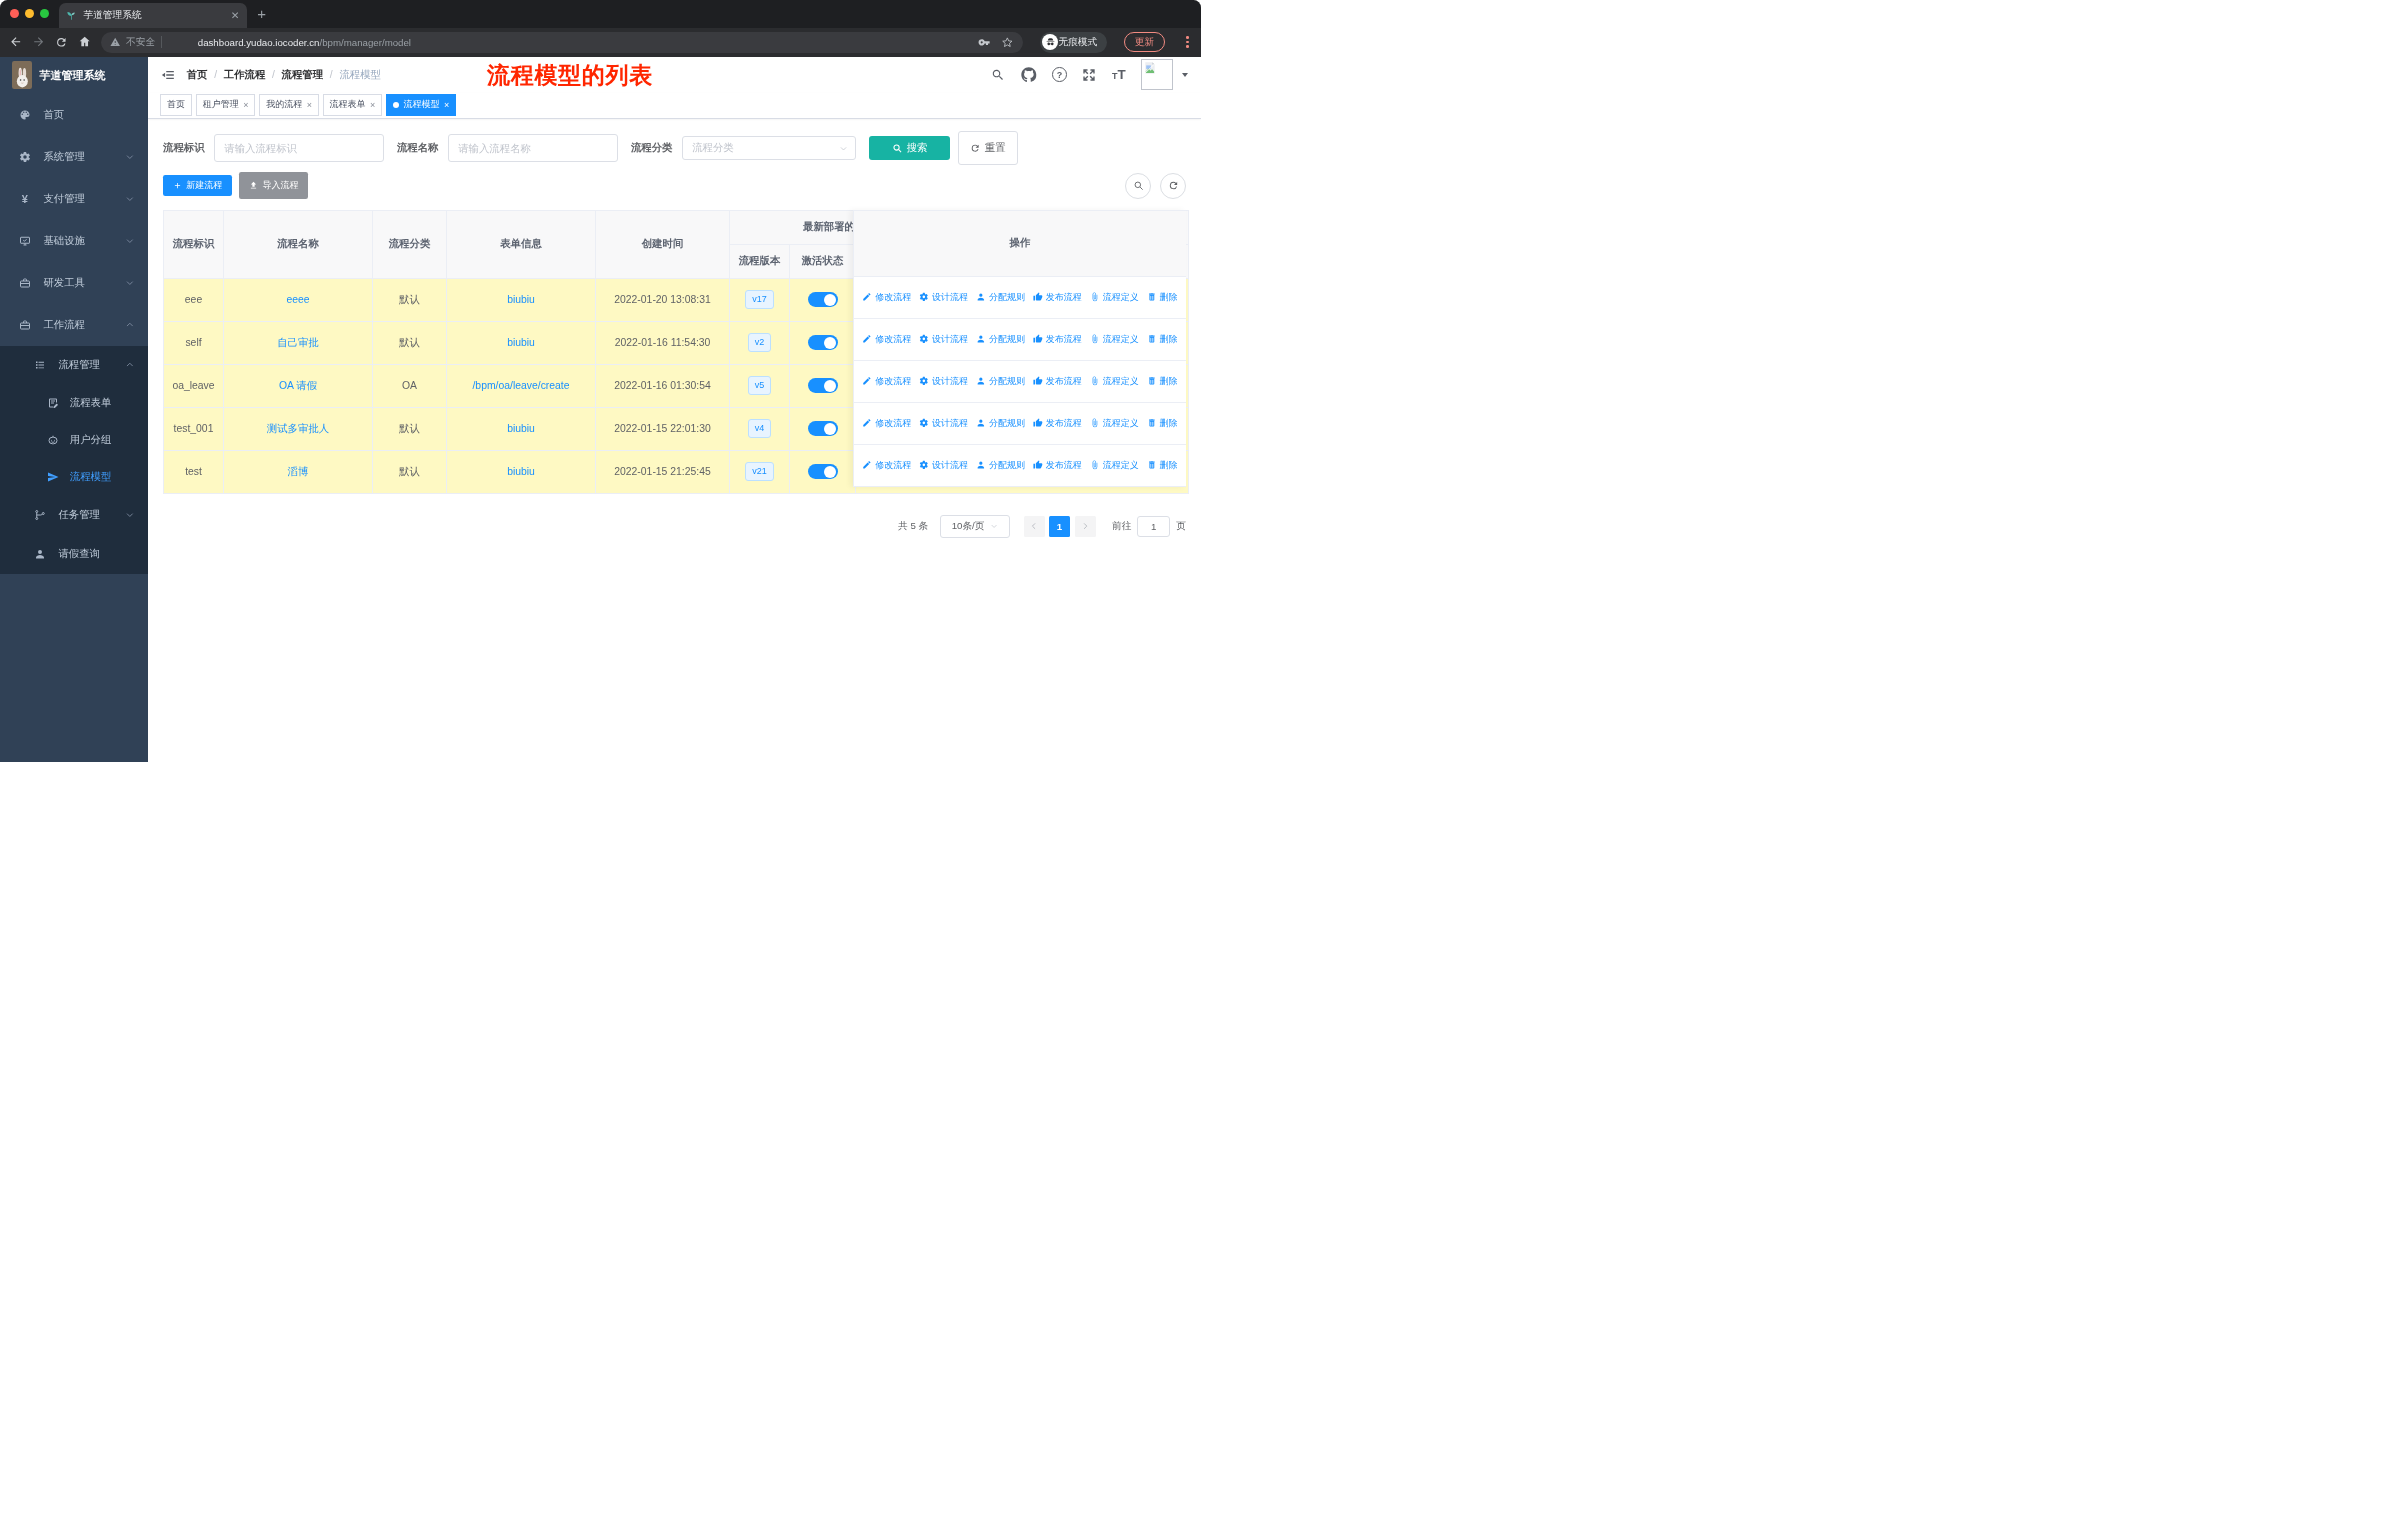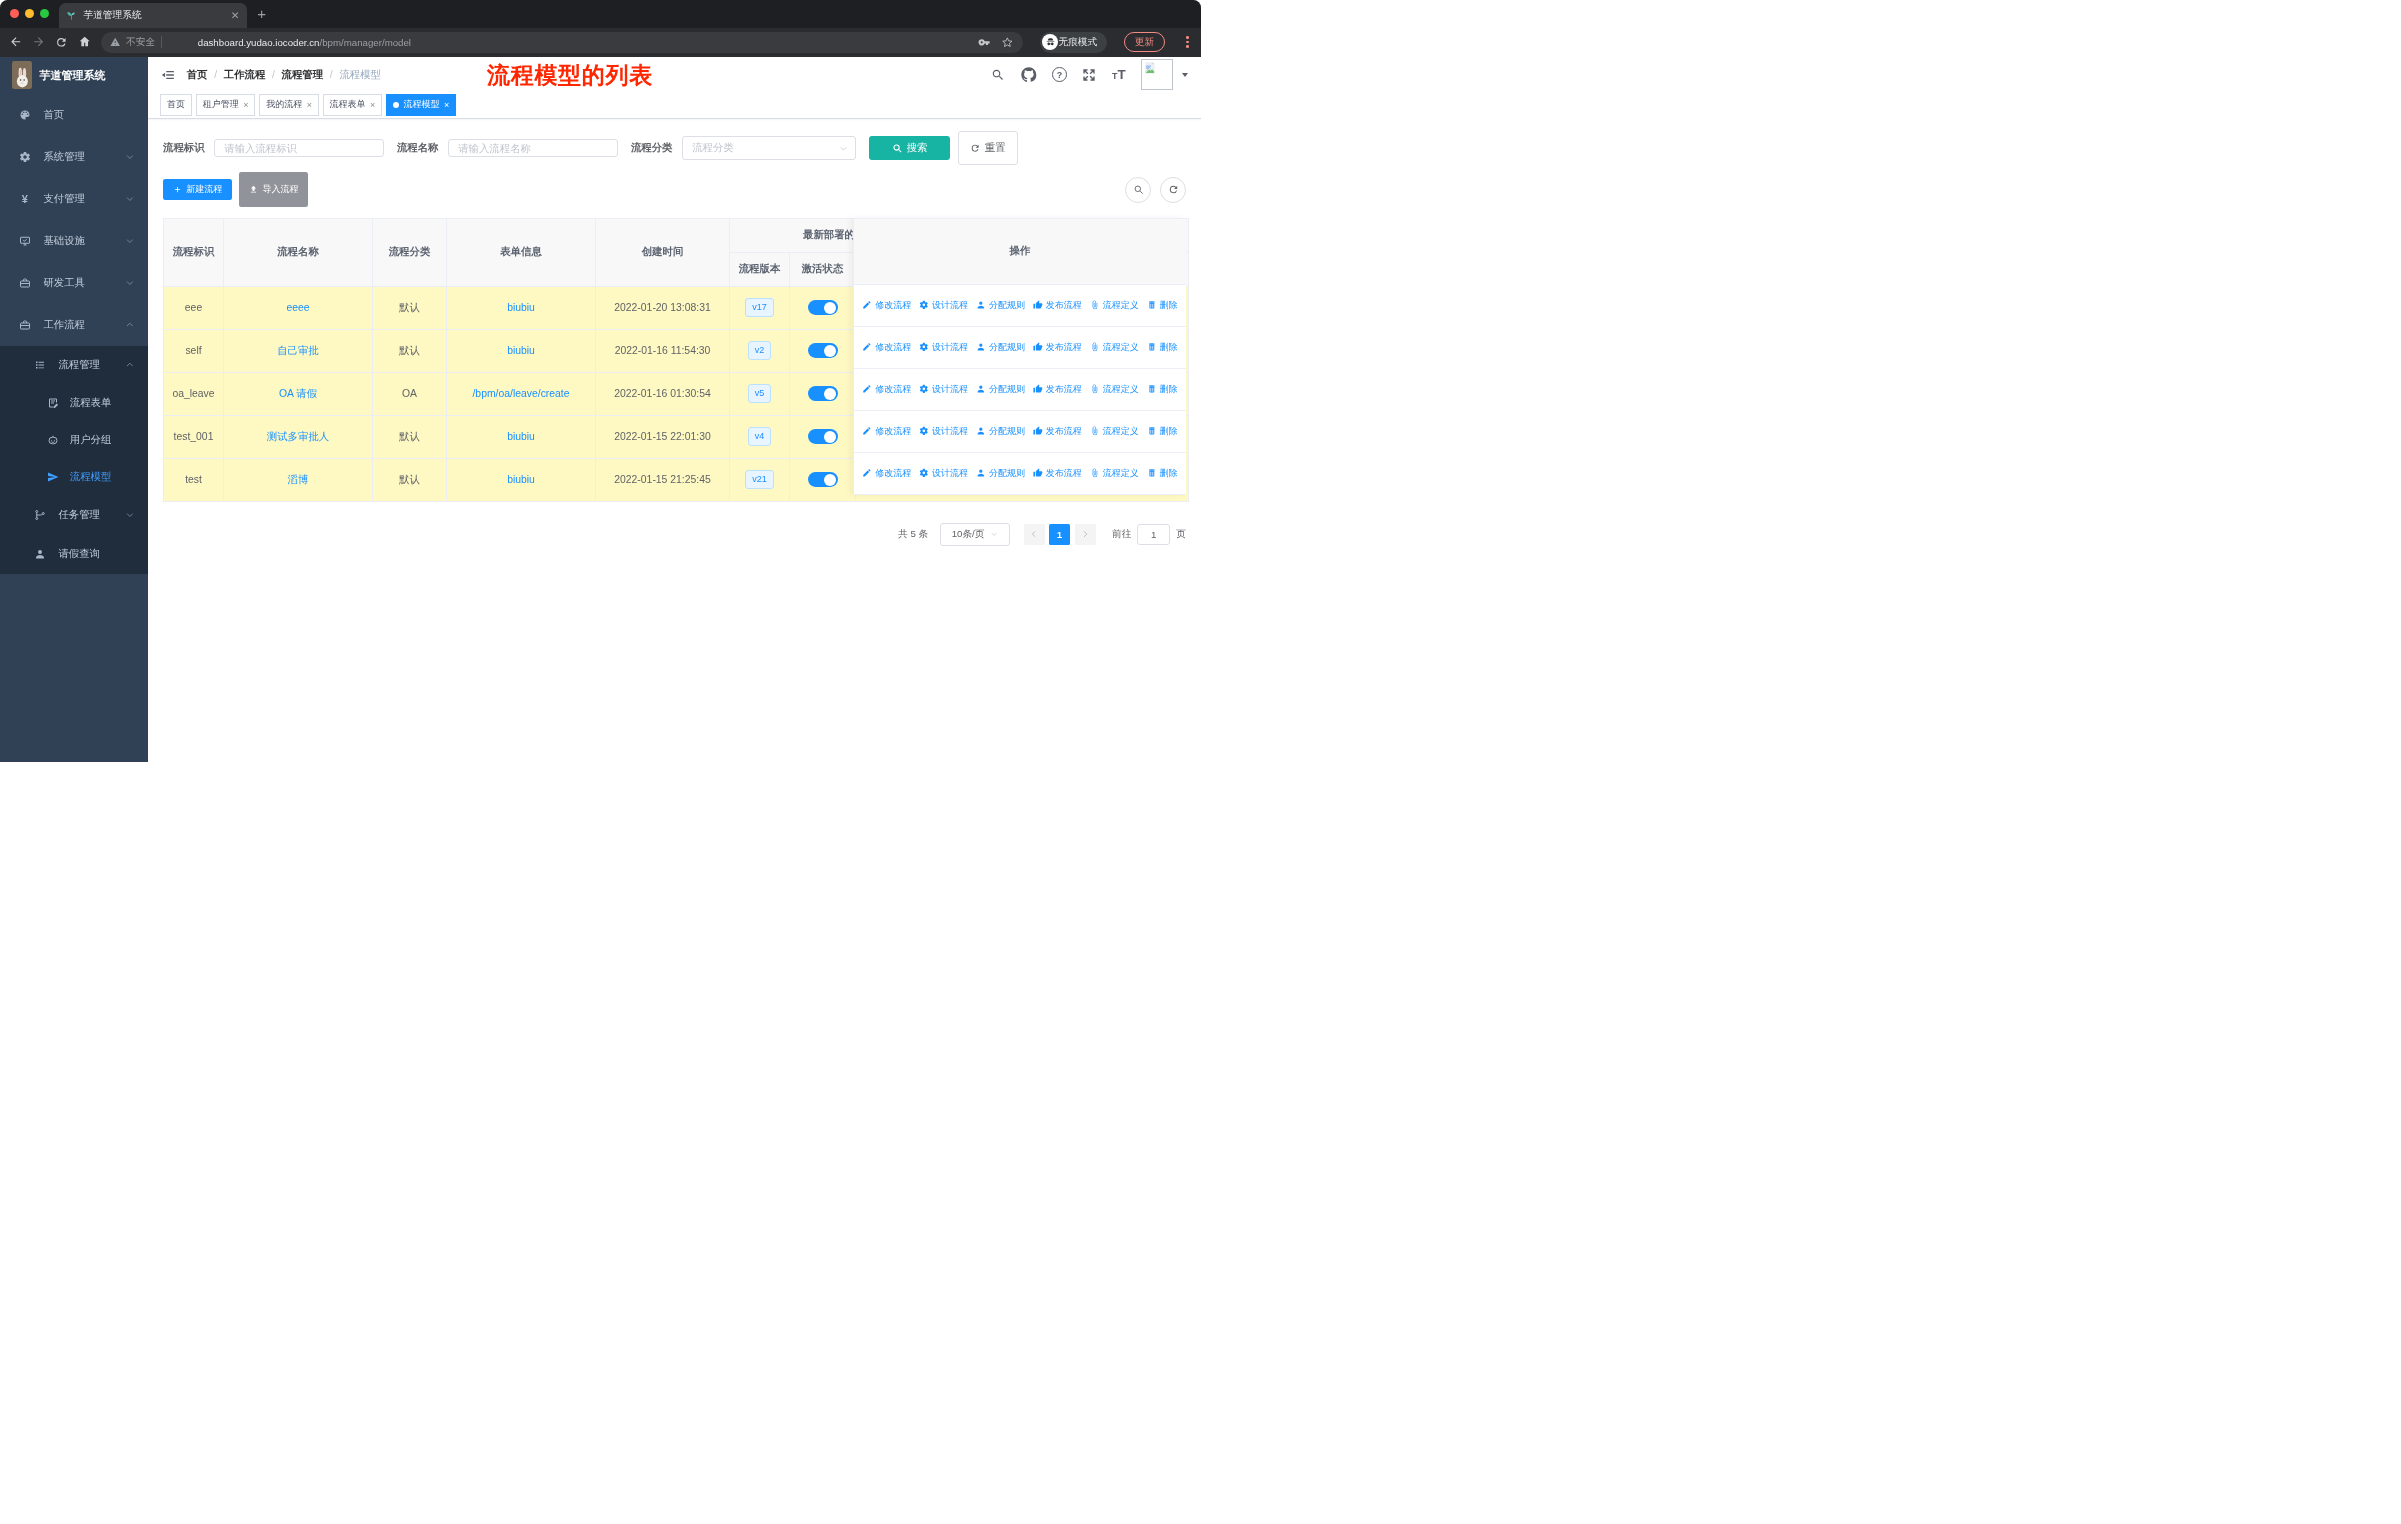--- a/index.html
+++ b/index.html
@@ -65,30 +65,30 @@
   .tag{height:19.4px;border:0.7px solid #d8dce5;background:#fff;color:#495060;font-size:9px;padding:0 6px;display:inline-flex;align-items:center;gap:4.5px;cursor:pointer;}
   .tag .dot{width:6px;height:6px;border-radius:50%;background:#fff;display:none;}
   .tag .t-close{font-size:9px;color:#8a8f99;}
   .tag.active{background:#1890ff;border-color:#1890ff;color:#fff;}
   .tag.active .dot{display:inline-block;}
   .tag.active .t-close{color:#fff;}
   
   .content{flex:1;padding:7.4px 15px 0 15px;position:relative;}
   .filter-row{display:flex;align-items:center;margin-top:6px;height:33px;}
   .f-label{font-size:10.4px;color:#606266;font-weight:bold;margin-right:9.7px;white-space:nowrap;}
-  .f-input{width:170px;height:18px;border:0.7px solid #dcdfe6;border-radius:3px;padding:0 9px;font-size:10.4px;color:#606266;outline:none;box-sizing:border-box;margin-right:12.7px;font-family:inherit;}
+  .f-input{width:170px;height:28px;border:0.7px solid #dcdfe6;border-radius:3px;padding:0 9px;font-size:10.4px;color:#606266;outline:none;box-sizing:border-box;margin-right:12.7px;font-family:inherit;}
   .f-input::placeholder{color:#c0c4cc;}
   .f-select{width:174px;height:24px;border:0.7px solid #dcdfe6;border-radius:3px;padding:0 7.4px 0 9px;font-size:10.4px;color:#c0c4cc;display:flex;align-items:center;justify-content:space-between;box-sizing:border-box;margin-right:12.7px;cursor:pointer;}
   .f-select .sel-caret{color:#c0c4cc;display:flex;}
   .btn{display:inline-flex;align-items:center;justify-content:center;gap:4.5px;border:none;border-radius:3px;font-size:10.4px;cursor:pointer;font-family:inherit;}
   .btn-search{background:#17b3a3;color:#fff;height:24px;padding:0 23px;}
   .btn-reset{background:#fff;border:0.7px solid #dcdfe6;color:#606266;height:24px;padding:16px 11px;margin-left:7.4px;}
   .toolbar-row{display:flex;align-items:center;margin-top:7.4px;}
   .btn-create{background:#1890ff;color:#fff;height:21px;padding:0 9.7px;font-size:9px;border-radius:2.2px;}
-  .btn-import{background:#909399;color:#fff;height:35px;padding:0 9.7px;font-size:9px;border-radius:2.2px;margin-left:7.4px;}
+  .btn-import{background:#909399;color:#fff;height:27px;padding:0 9.7px;font-size:9px;border-radius:2.2px;margin-left:7.4px;}
   .tr-right{margin-left:auto;display:flex;gap:9px;}
   .circle-btn{width:24px;height:24px;border-radius:50%;border:0.7px solid #dbdee3;background:#fff;color:#606266;display:flex;align-items:center;justify-content:center;cursor:pointer;}
   
   .table-wrap{position:relative;width:1023px;margin-top:10.4px;}
   table.grid{border-collapse:collapse;table-layout:fixed;width:1023px;font-size:10.4px;color:#606266;}
   .grid th,.grid td{border:0.7px solid #ebeef5;text-align:center;padding:0;overflow:hidden;white-space:nowrap;}
   .grid thead th{background:#f8f8f9;font-weight:bold;color:#5c6370;height:33px;}
   .grid th.group-th{text-align:left;padding-left:73px;}
   .grid tbody td{height:42px;background:#fef9c3;}
   .lnk{color:#1890ff;text-decoration:none;cursor:pointer;}

